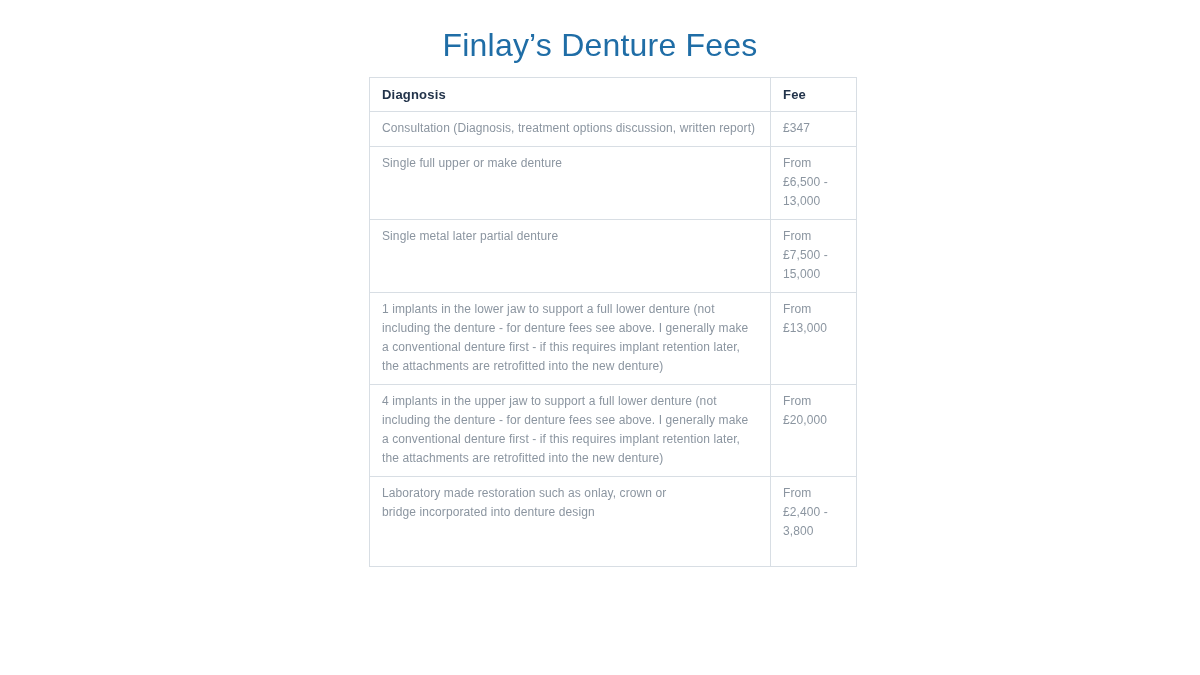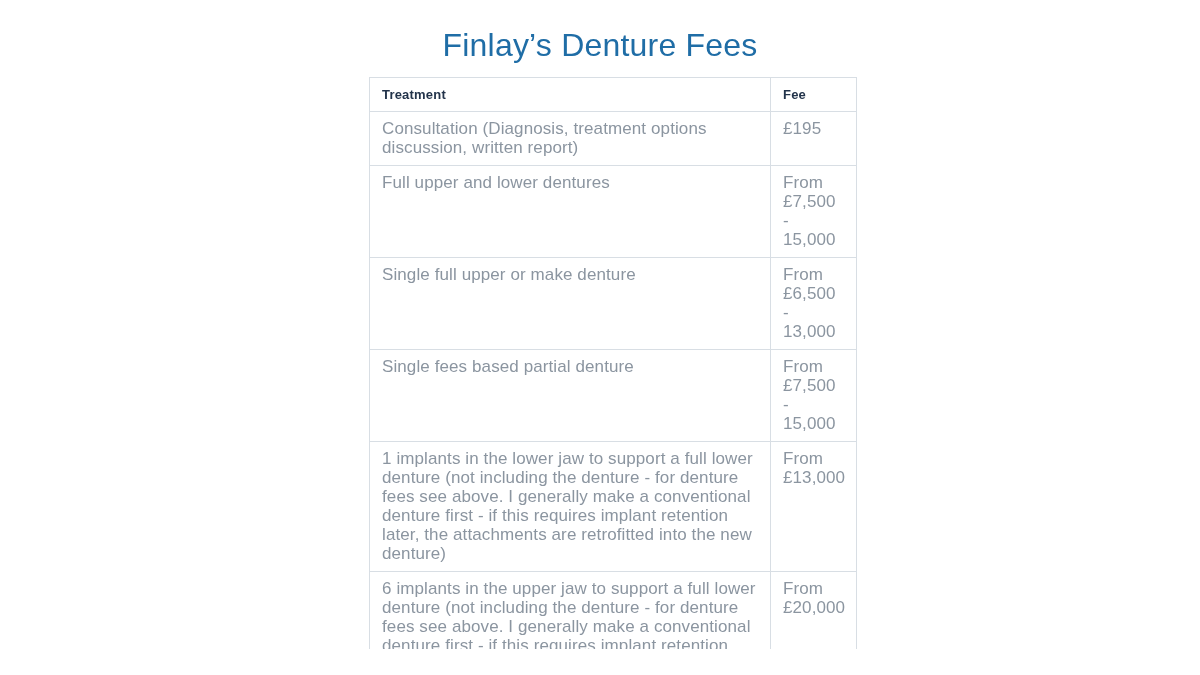--- a/index.html
+++ b/index.html
@@ -43,21 +43,21 @@
     overflow: hidden;
   }
   .fees-table th {
     font-size: 13px;
     font-weight: bold;
     letter-spacing: 0.2px;
     color: #22334a;
     padding-top: 9px;
   }
   .fees-table td {
-    font-size: 17px;
+    font-size: 12px;
     line-height: 19px;
     letter-spacing: 0.1px;
     color: #8b95a0;
   }
   .fees-table thead tr { height: 34px; }
   .fees-table tbody tr:nth-child(1) { height: 34px; }
   .fees-table tbody tr:nth-child(2) { height: 72px; }
   .fees-table tbody tr:nth-child(3) { height: 72px; }
   .fees-table tbody tr:nth-child(4) { height: 72px; }
   .fees-table tbody tr:nth-child(5) { height: 91px; }
@@ -71,53 +71,54 @@
 
   <h1 class="page-title">Finlay’s Denture Fees</h1>
 
   <table class="fees-table">
     <colgroup>
       <col class="c1">
       <col class="c2">
     </colgroup>
     <thead>
       <tr>
-        <th>Treatment</th>
+        <th>Diagnosis</th>
         <th>Fee</th>
       </tr>
     </thead>
     <tbody>
       <tr>
         <td>Consultation (Diagnosis, treatment options discussion, written report)</td>
-        <td>£195</td>
-      </tr>
-      <tr>
-        <td>Full upper and lower dentures</td>
-        <td>From
-£7,500 -
-15,000</td>
+        <td>£347</td>
       </tr>
       <tr>
         <td>Single full upper or make denture</td>
         <td>From
 £6,500 -
 13,000</td>
       </tr>
       <tr>
-        <td>Single fees based partial denture</td>
+        <td>Single metal later partial denture</td>
         <td>From
 £7,500 -
 15,000</td>
       </tr>
       <tr>
         <td>1 implants in the lower jaw to support a full lower denture (not including the denture - for denture fees see above. I generally make a conventional denture first - if this requires implant retention later, the attachments are retrofitted into the new denture)</td>
         <td>From
 £13,000</td>
       </tr>
       <tr>
-        <td>6 implants in the upper jaw to support a full lower denture (not including the denture - for denture fees see above. I generally make a conventional denture first - if this requires implant retention later, the attachments are retrofitted into the new denture)</td>
+        <td>4 implants in the upper jaw to support a full lower denture (not including the denture - for denture fees see above. I generally make a conventional denture first - if this requires implant retention later, the attachments are retrofitted into the new denture)</td>
         <td>From
 £20,000</td>
+      </tr>
+      <tr>
+        <td>Laboratory made restoration such as onlay, crown or
+bridge incorporated into denture design</td>
+        <td>From
+£2,400 -
+3,800</td>
       </tr>
     </tbody>
   </table>
 
 </div>
 
 </body></html>

